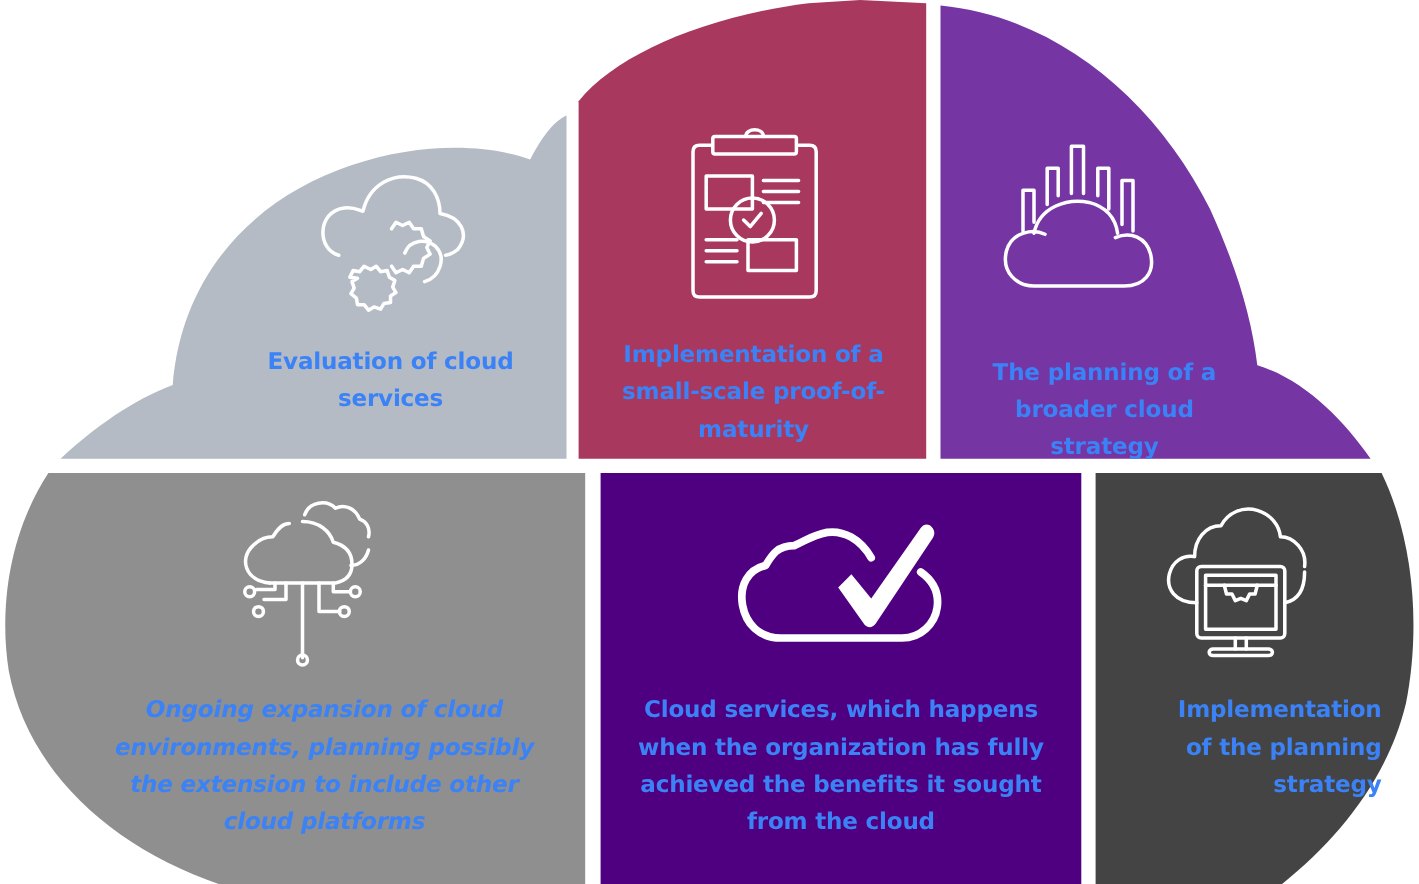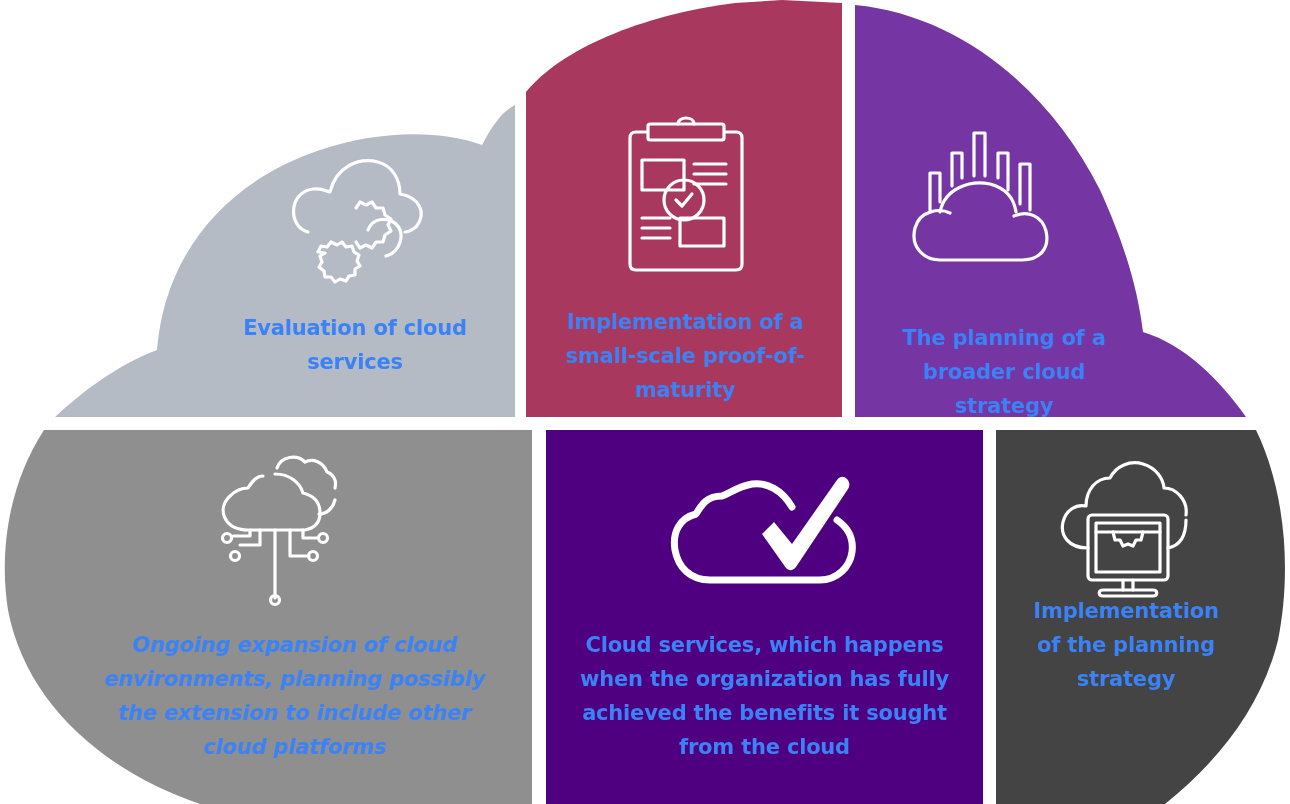--- a/index.html
+++ b/index.html
@@ -126,18 +126,18 @@
     <span>environments, planning possibly</span>
     <span>the extension to include other</span>
     <span>cloud platforms</span>
   </div>
   <div class="label" style="left:546px;top:628px;width:437px;">
     <span>Cloud services, which happens</span>
     <span>when the organization has fully</span>
     <span>achieved the benefits it sought</span>
     <span>from the cloud</span>
   </div>
-  <div class="label" style="left:996px;top:594px;width:260px;">
+  <div class="label" style="left:996px;top:628px;width:260px;text-align:right;">
     <span>Implementation</span>
     <span>of the planning</span>
     <span>strategy</span>
   </div>
 </div>
 
 </body></html>

